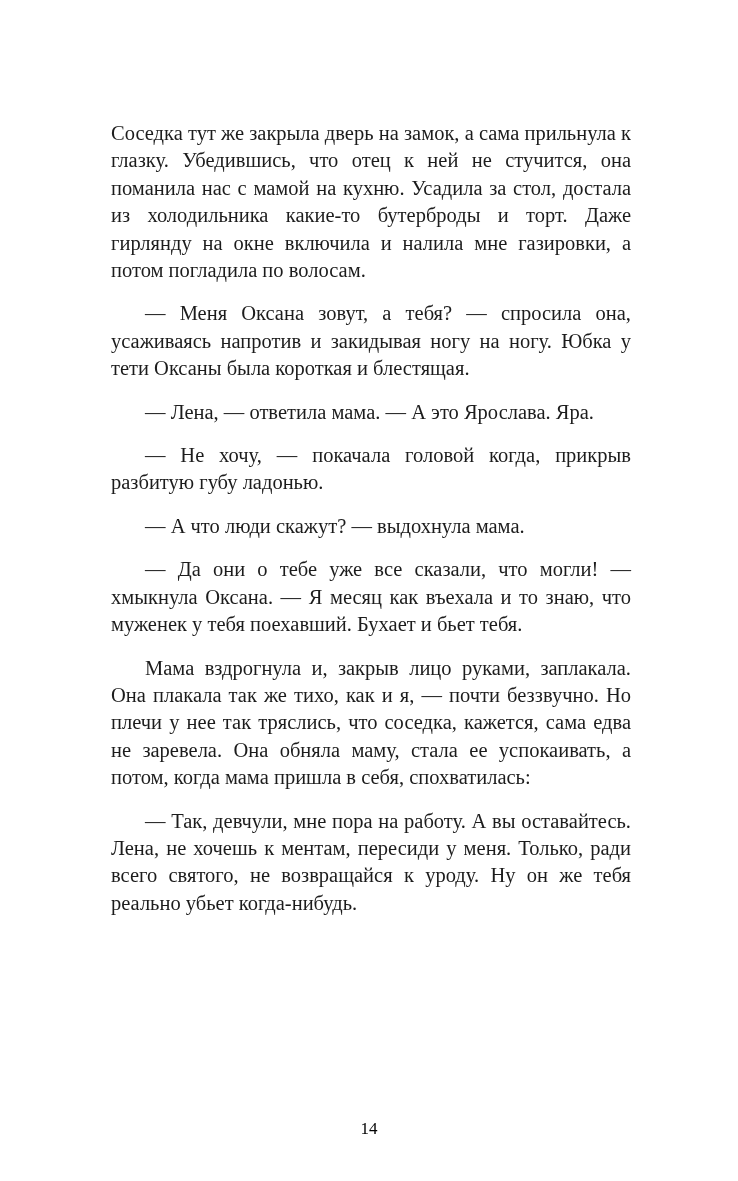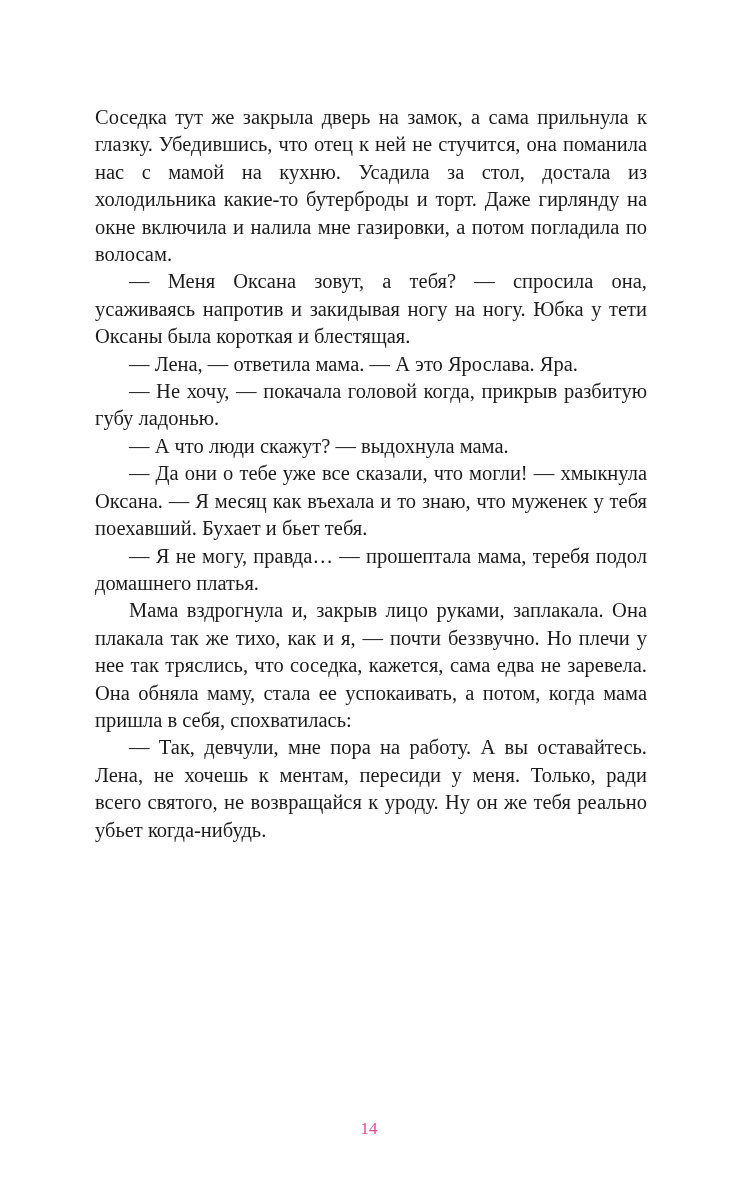--- a/index.html
+++ b/index.html
@@ -19,46 +19,45 @@
     position: absolute;
     left: 95px;
     top: 104px;
     width: 552px;
     font-size: 20.5px;
     line-height: 27.4px;
     text-align: justify;
     text-justify: inter-word;
   }
   .page-text p.para {
-    margin: 0;
+    margin: 16px;
     padding: 0;
     text-indent: 0;
   }
   .page-text p.para.indent {
     text-indent: 34px;
   }
   .page-number {
     position: absolute;
     bottom: 42px;
     left: 0;
     width: 100%;
     text-align: center;
     font-size: 17px;
-    color: #ec4899;
+    color: #000000;
   }
 </style>
 </head>
 <body>
 
 <div class="page">
   <div class="page-text">
       <p class="para">Соседка тут же закрыла дверь на замок, а сама прильнула к глазку. Убедившись, что отец к ней не стучится, она поманила нас с мамой на кухню. Усадила за стол, достала из холодильника какие-то бутерброды и торт. Даже гирлянду на окне включила и налила мне газировки, а потом погладила по волосам.</p>
       <p class="para indent">— Меня Оксана зовут, а тебя? — спросила она, усаживаясь напротив и закидывая ногу на ногу. Юбка у тети Оксаны была короткая и блестящая.</p>
       <p class="para indent">— Лена, — ответила мама. — А это Ярослава. Яра.</p>
       <p class="para indent">— Не хочу, — покачала головой когда, прикрыв разбитую губу ладонью.</p>
       <p class="para indent">— А что люди скажут? — выдохнула мама.</p>
       <p class="para indent">— Да они о тебе уже все сказали, что могли! — хмыкнула Оксана. — Я месяц как въехала и то знаю, что муженек у тебя поехавший. Бухает и бьет тебя.</p>
-      <p class="para indent">— Я не могу, правда… — прошептала мама, теребя подол домашнего платья.</p>
       <p class="para indent">Мама вздрогнула и, закрыв лицо руками, заплакала. Она плакала так же тихо, как и я, — почти беззвучно. Но плечи у нее так тряслись, что соседка, кажется, сама едва не заревела. Она обняла маму, стала ее успокаивать, а потом, когда мама пришла в себя, спохватилась:</p>
       <p class="para indent">— Так, девчули, мне пора на работу. А вы оставайтесь. Лена, не хочешь к ментам, пересиди у меня. Только, ради всего святого, не возвращайся к уроду. Ну он же тебя реально убьет когда-нибудь.</p>
     </div>
   <div class="page-number">14</div>
 </div>
 
 </body></html>

